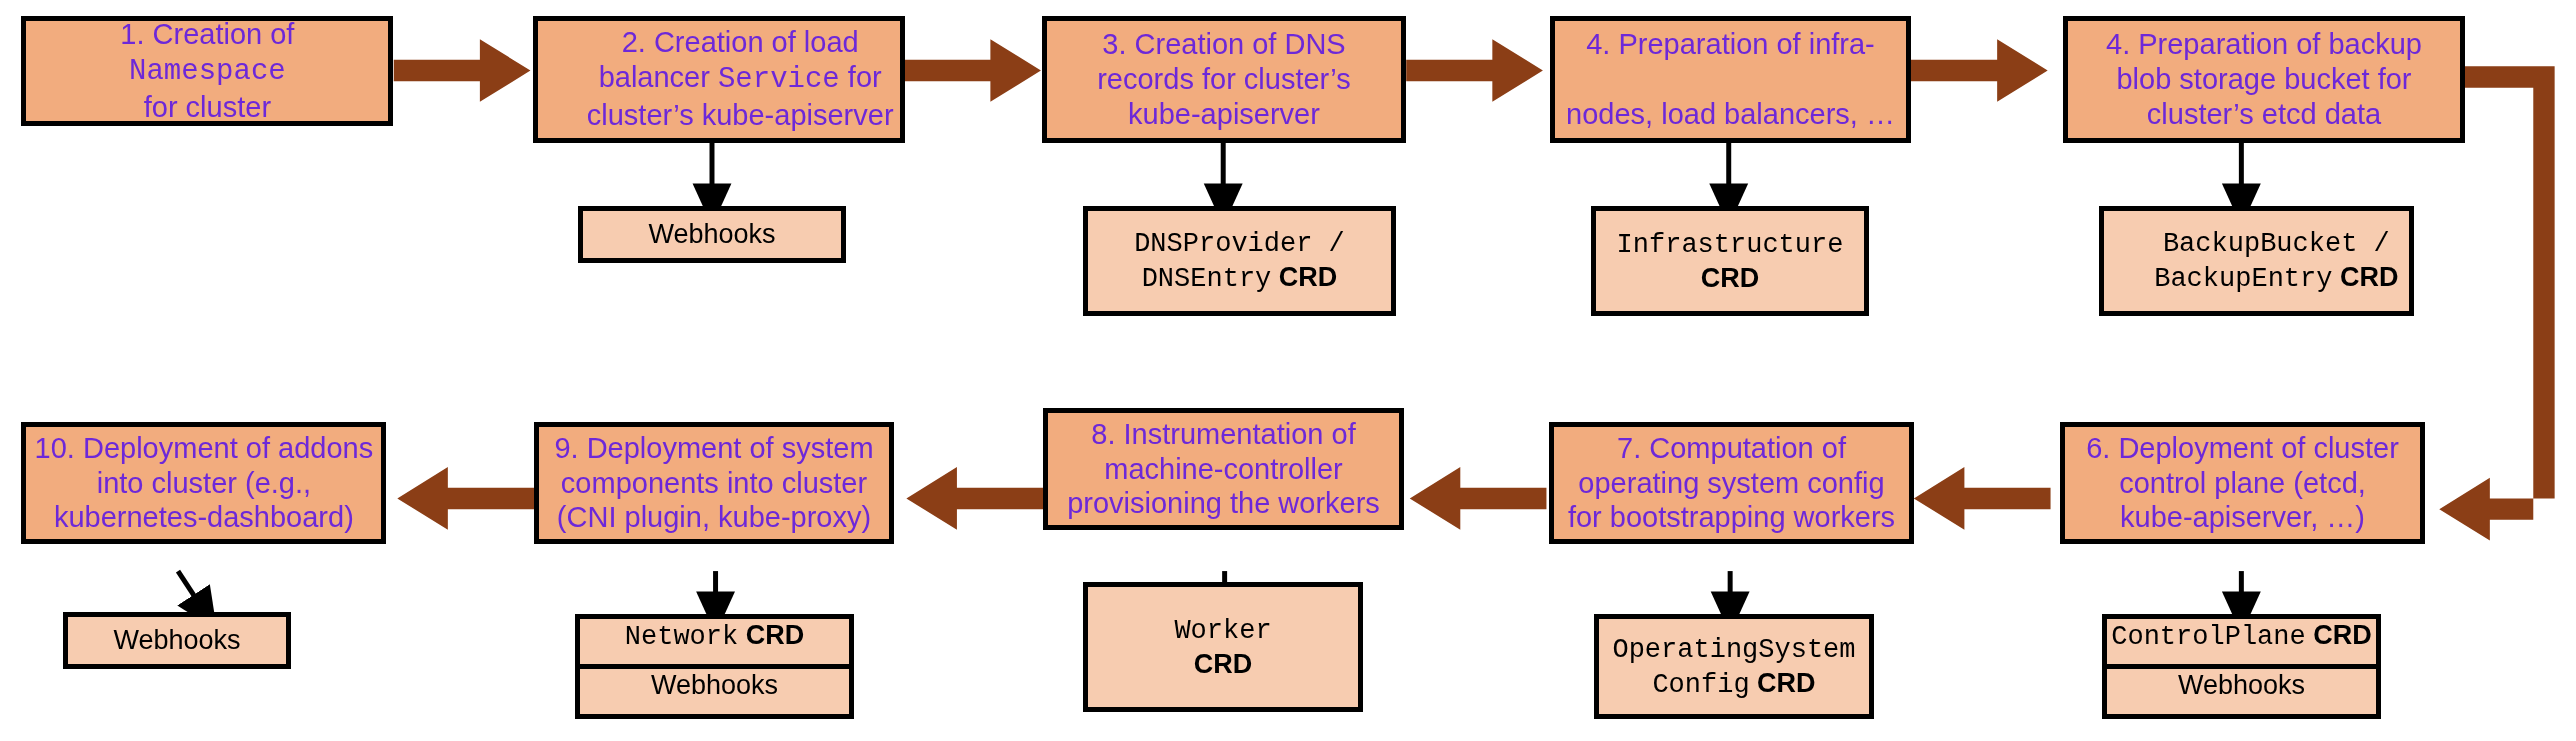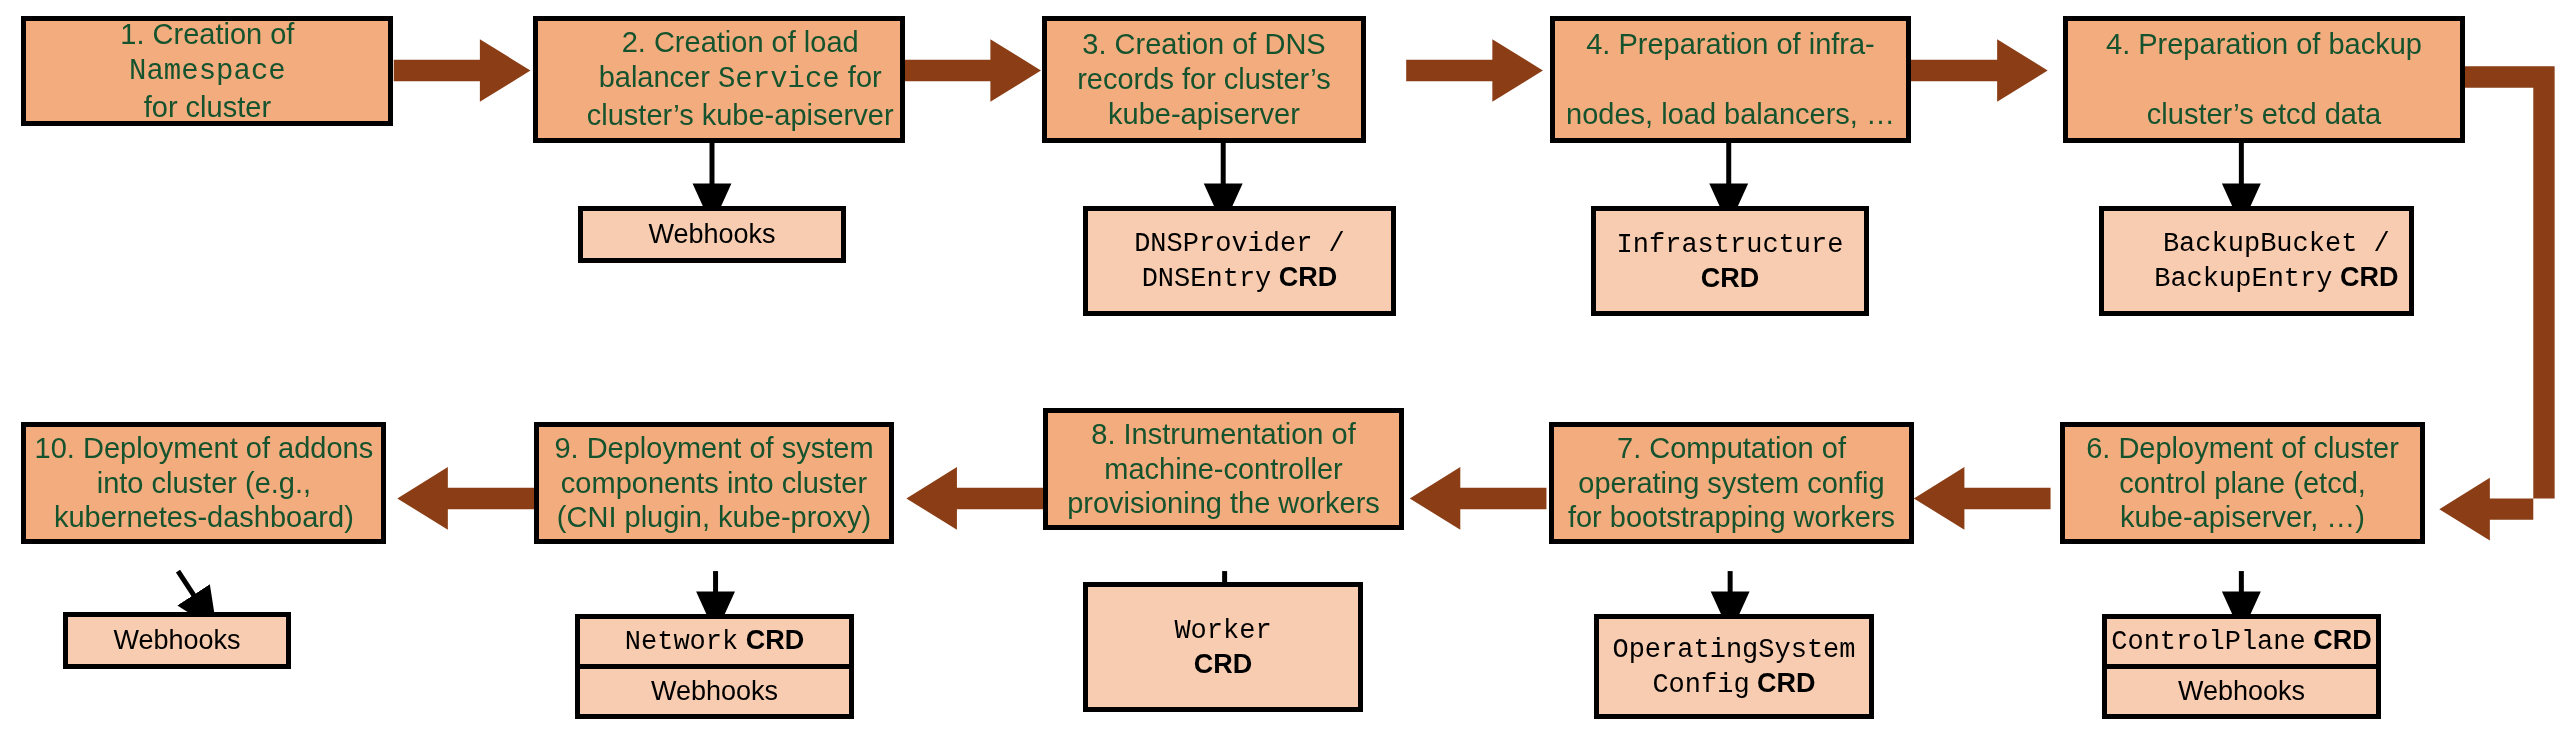--- a/index.html
+++ b/index.html
@@ -6,21 +6,21 @@
   body{width:2576px;height:742px;font-family:"Liberation Sans",sans-serif;}
   #stage{position:relative;width:2576px;height:742px;overflow:hidden;background:#fff;}
 
   .step-box{
     position:absolute;
     background:#F2AC7E;
     border:5px solid #000000;
     box-sizing:border-box;
     display:flex;align-items:center;justify-content:center;
     text-align:center;
-    color:#14532d;
+    color:#6d28d9;
     font-size:29px;
     line-height:1.20;
     padding:2.8px 5.7px;
   }
   .step-box .txt{display:block;width:100%;}
 
   .sub-box{
     position:absolute;
     background:#F7CCB0;
     border:5px solid #000000;
@@ -34,21 +34,21 @@
   }
   .stack{
     position:absolute;
     border:5px solid #000;
     box-sizing:border-box;
     background:#F7CCB0;
     display:flex;flex-direction:column;
   }
   .stack .cell{
     flex:1 1 0;
-    display:flex;align-items:center;justify-content:center;
+    display:flex;align-items:flex-start;justify-content:center;
     text-align:center;font-size:27px;line-height:1.2;color:#000;
     background:#F7CCB0;
   }
   .stack .cell + .cell{border-top:5px solid #000;}
 
   .mono{font-family:"Liberation Mono","DejaVu Sans Mono",monospace;}
   .bold{font-weight:bold;}
 
   svg.overlay{position:absolute;left:0;top:0;width:2576px;height:742px;pointer-events:none;}
 </style>
@@ -129,40 +129,40 @@
   </div>
 
   <div class="step-box" style="left:533px; top:15.7px; width:372px; height:127px;padding-left:48px;">
     <span class="txt">
       <span>2. Creation of load</span><br>
       <span>balancer </span><span class="mono">Service</span><span> for</span><br>
       <span>cluster’s kube-apiserver</span>
     </span>
   </div>
 
-  <div class="step-box" style="left:1042px; top:15.7px; width:324px; height:127px;">
+  <div class="step-box" style="left:1042px; top:15.7px; width:364px; height:127px;">
     <span class="txt">
       <span>3. Creation of DNS</span><br>
       <span>records for cluster’s</span><br>
       <span>kube-apiserver</span>
     </span>
   </div>
 
   <div class="step-box" style="left:1550px; top:15.7px; width:361px; height:127px;">
     <span class="txt">
       <span>4. Preparation of infra-</span><br>
       <br>
       <span>nodes, load balancers, …</span>
     </span>
   </div>
 
   <div class="step-box" style="left:2063px; top:15.7px; width:402px; height:127px;">
     <span class="txt">
       <span>4. Preparation of backup</span><br>
-      <br>
+      <span>blob storage bucket for</span><br>
       <span>cluster’s etcd data</span>
     </span>
   </div>
 
   <div class="sub-box" style="left:578px; top:206px; width:268px; height:57px;">
     <span>Webhooks</span>
   </div>
 
   <div class="sub-box" style="left:1083px; top:206px; width:313px; height:110px;">
     <span class="txt">

